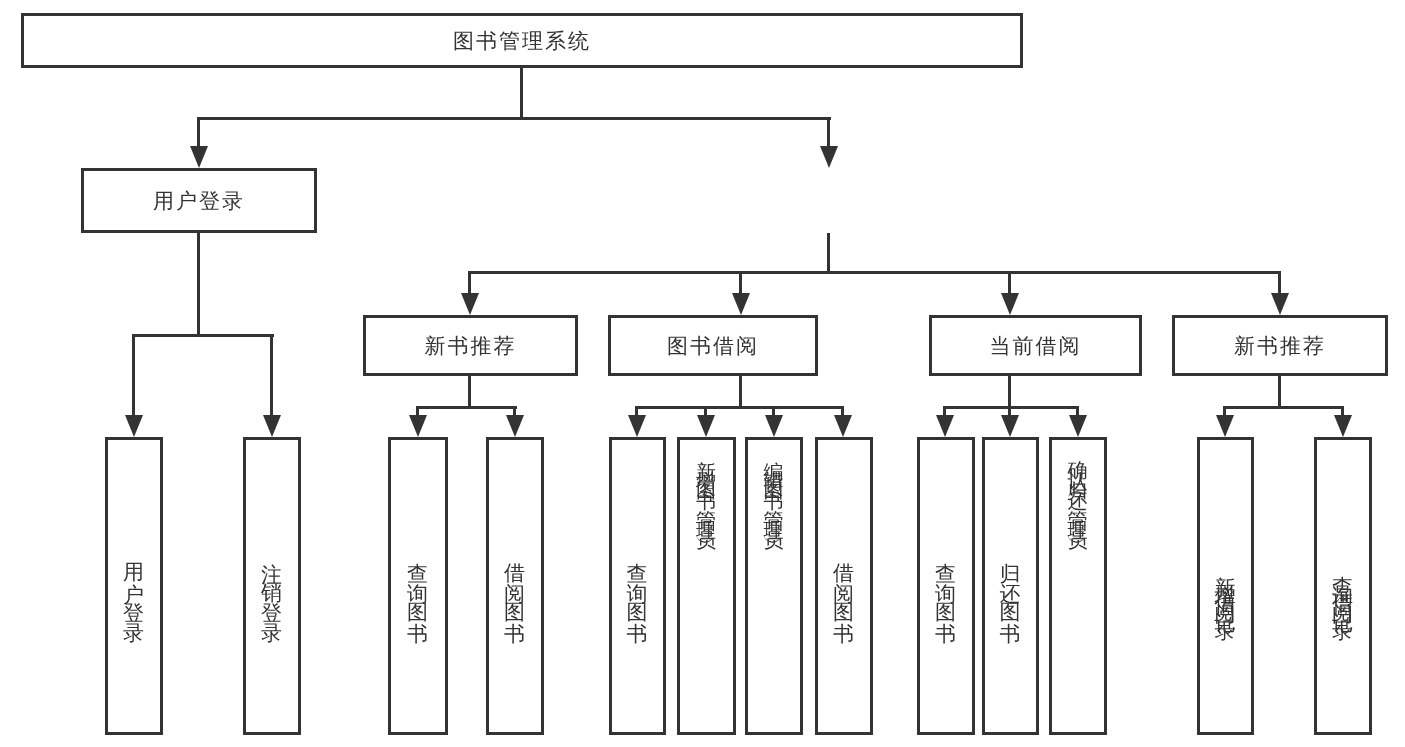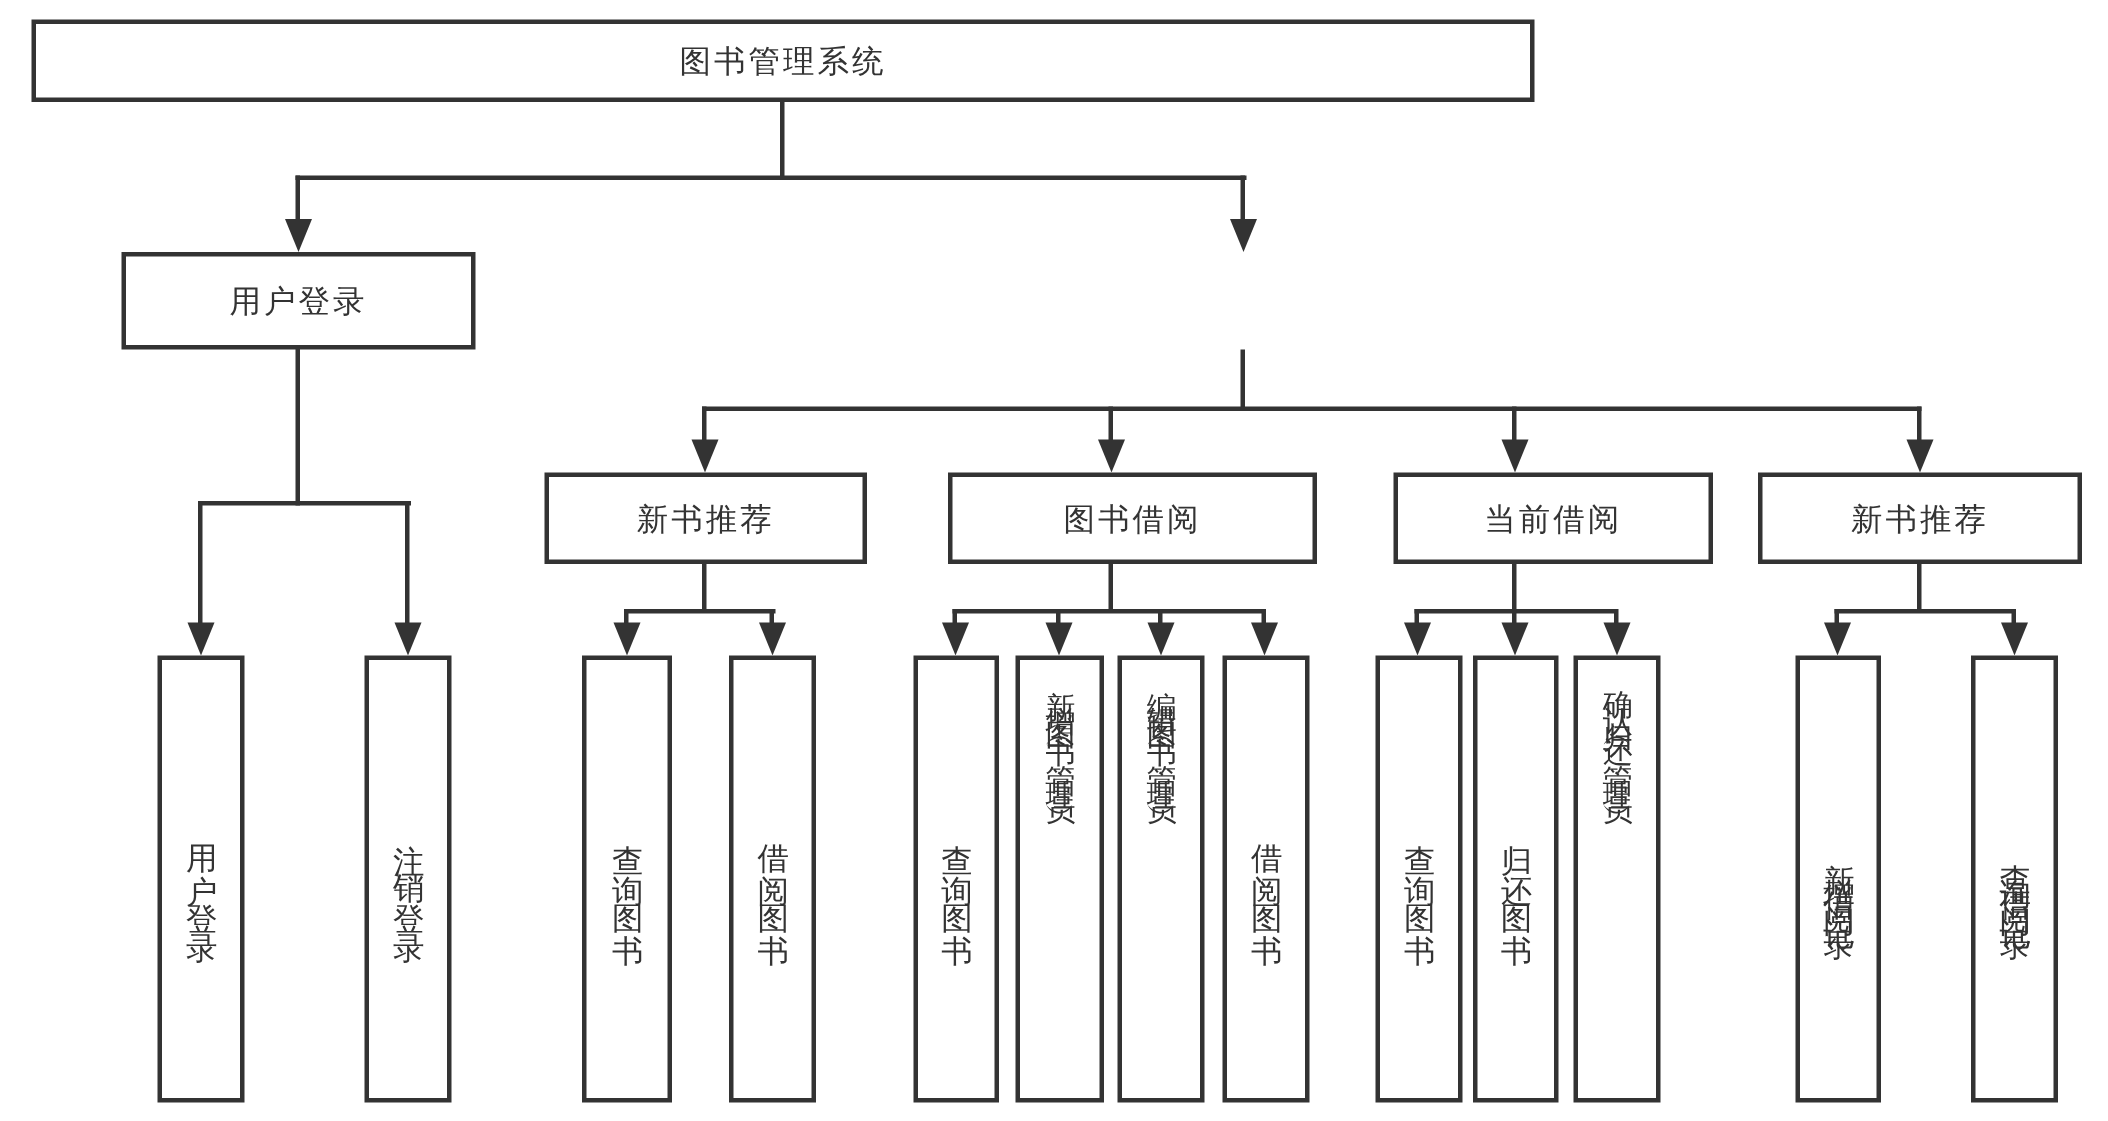--- a/index.html
+++ b/index.html
@@ -95,21 +95,21 @@
   <div class="line" style="left:739px;top:271px;width:3px;height:26px"></div>
   <div class="ahead" style="left:732px;top:293px"></div>
   <div class="line" style="left:1008px;top:271px;width:3px;height:26px"></div>
   <div class="ahead" style="left:1001px;top:293px"></div>
   <div class="line" style="left:1278px;top:271px;width:3px;height:26px"></div>
   <div class="ahead" style="left:1271px;top:293px"></div>
 
   <div class="box hlabel" style="left:363px;top:315px;width:215px;height:61px">
     <span>新书推荐</span>
   </div>
-  <div class="box hlabel" style="left:632px;top:315px;width:246px;height:61px">
+  <div class="box hlabel" style="left:608px;top:315px;width:210px;height:61px">
     <span>图书借阅</span>
   </div>
   <div class="box hlabel" style="left:929px;top:315px;width:213px;height:61px">
     <span>当前借阅</span>
   </div>
   <div class="box hlabel" style="left:1172px;top:315px;width:216px;height:61px">
     <span>新书推荐</span>
   </div>
 
   <div class="line" style="left:468px;top:375px;width:3px;height:33px"></div>

